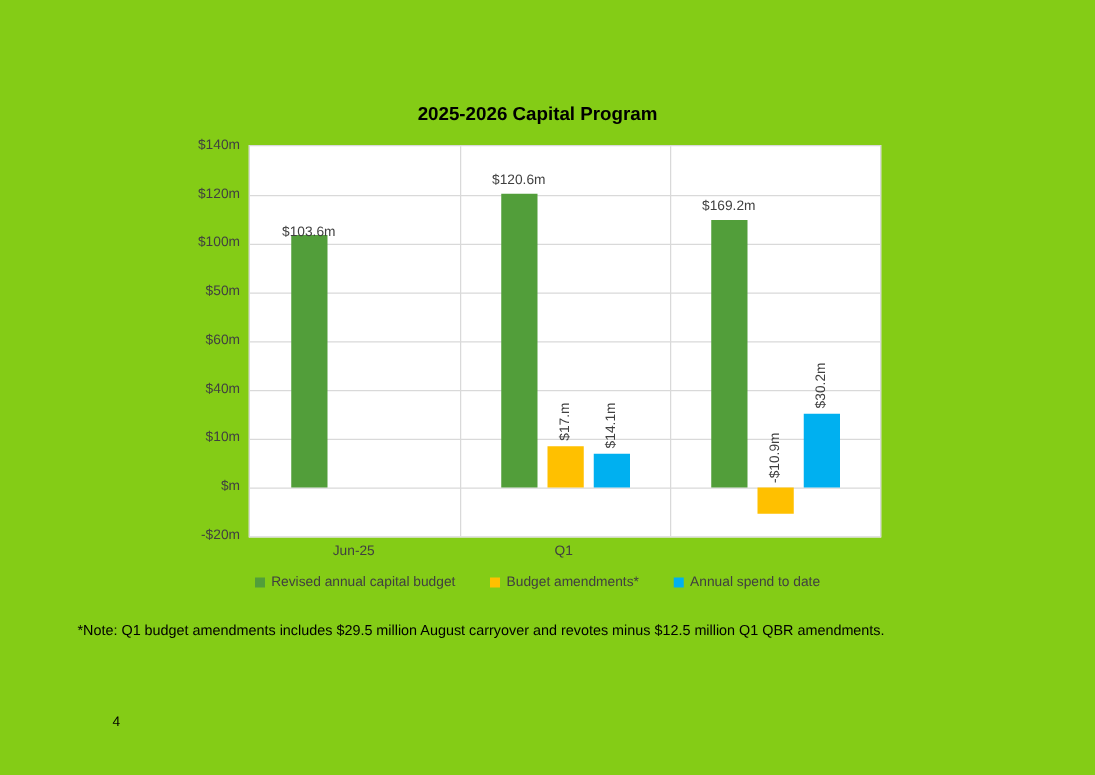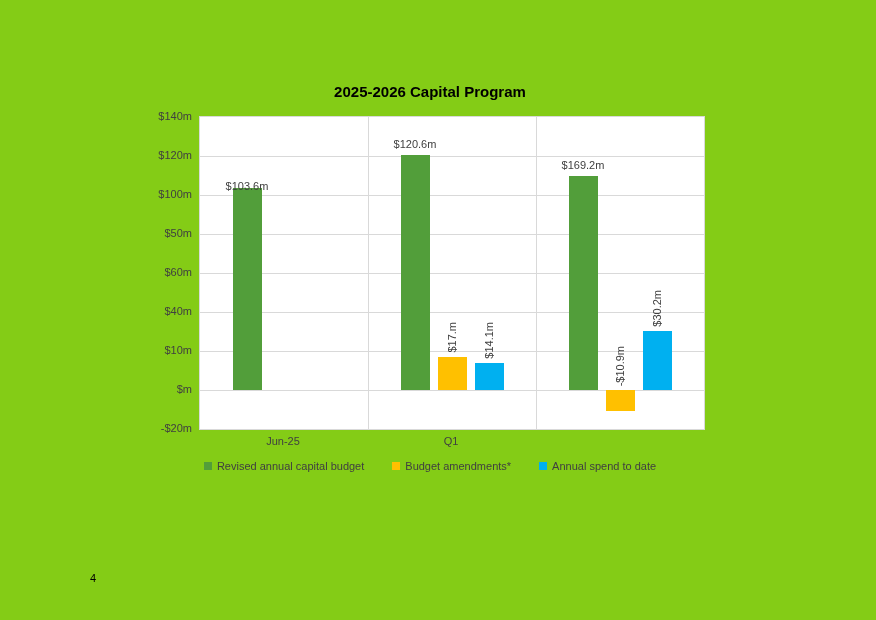--- a/index.html
+++ b/index.html
@@ -119,17 +119,18 @@
           <div class="swatch" style="background: rgb(255, 192, 0);"></div>
           <div class="legend-label">Budget amendments*</div>
         </div>
         <div class="legend-item">
           <div class="swatch" style="background: rgb(0, 176, 240);"></div>
           <div class="legend-label">Annual spend to date</div>
         </div>
       </div>
   </div>
 
+  <div class="note">*Note: Q1 budget amendments includes $29.5 million August carryover and revotes minus $12.5 million Q1 QBR amendments.</div>
 
   <div class="footer">
     <span>4</span>
   </div>
 </div>
 
 </body></html>

